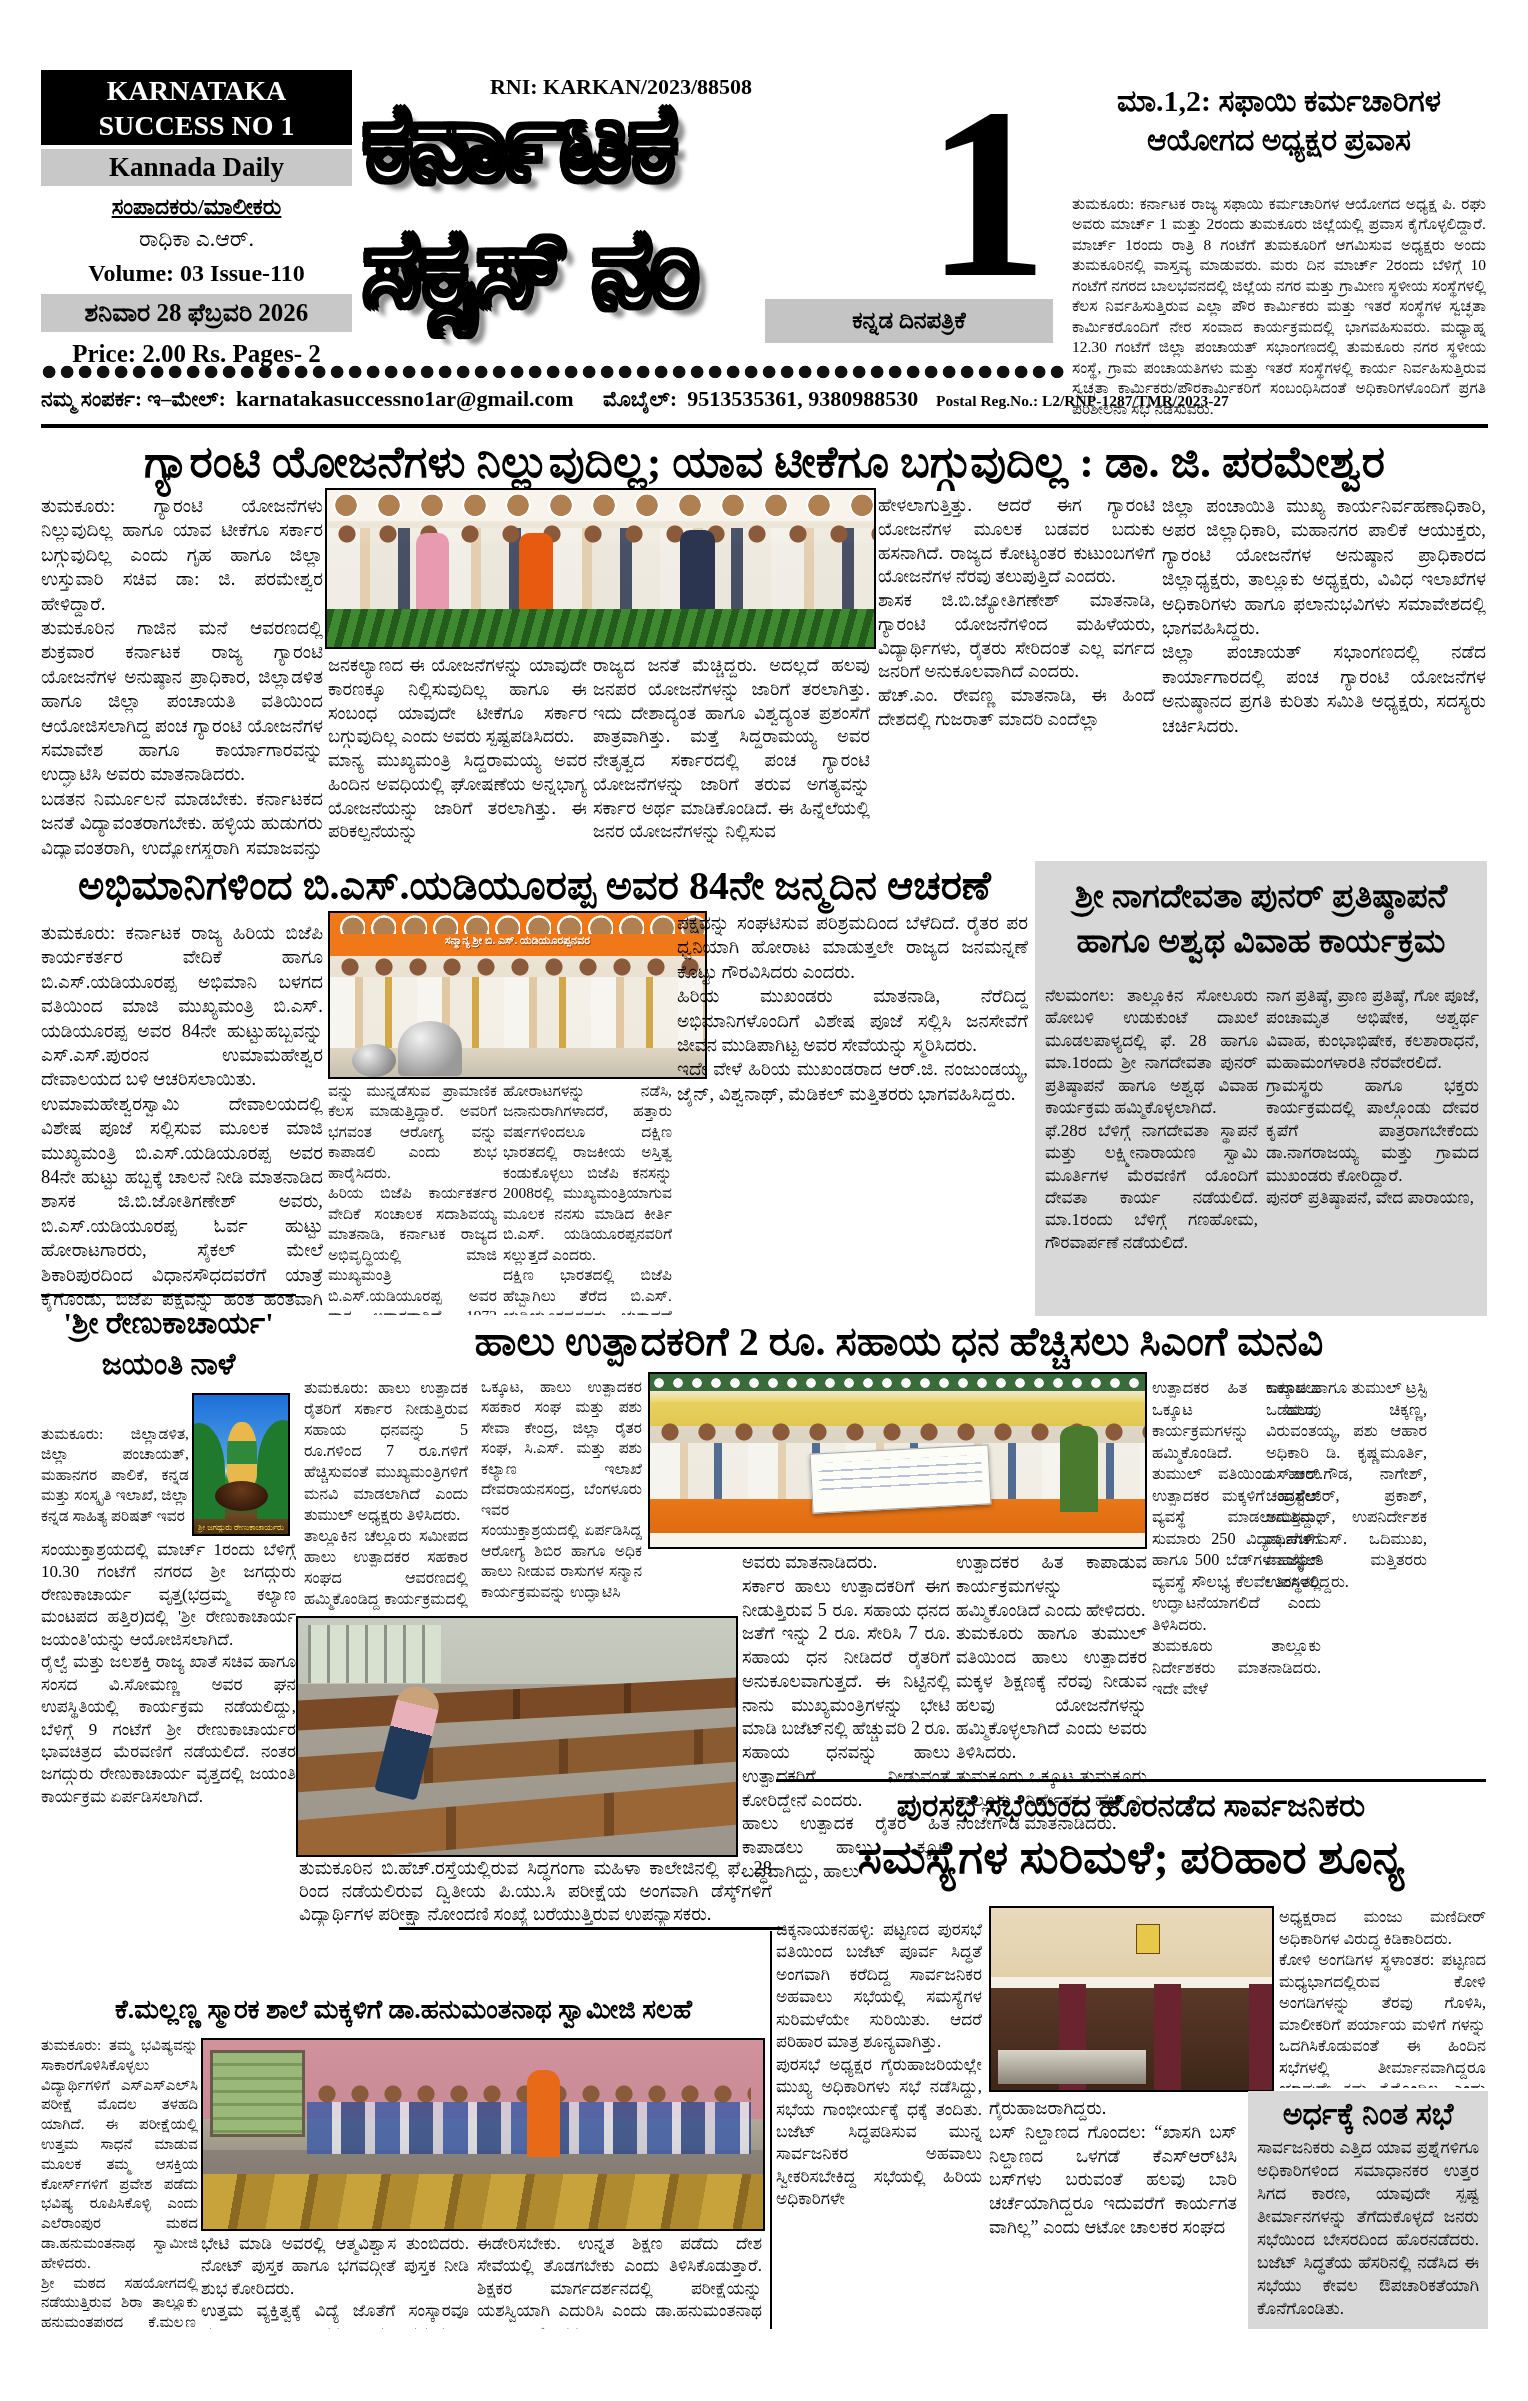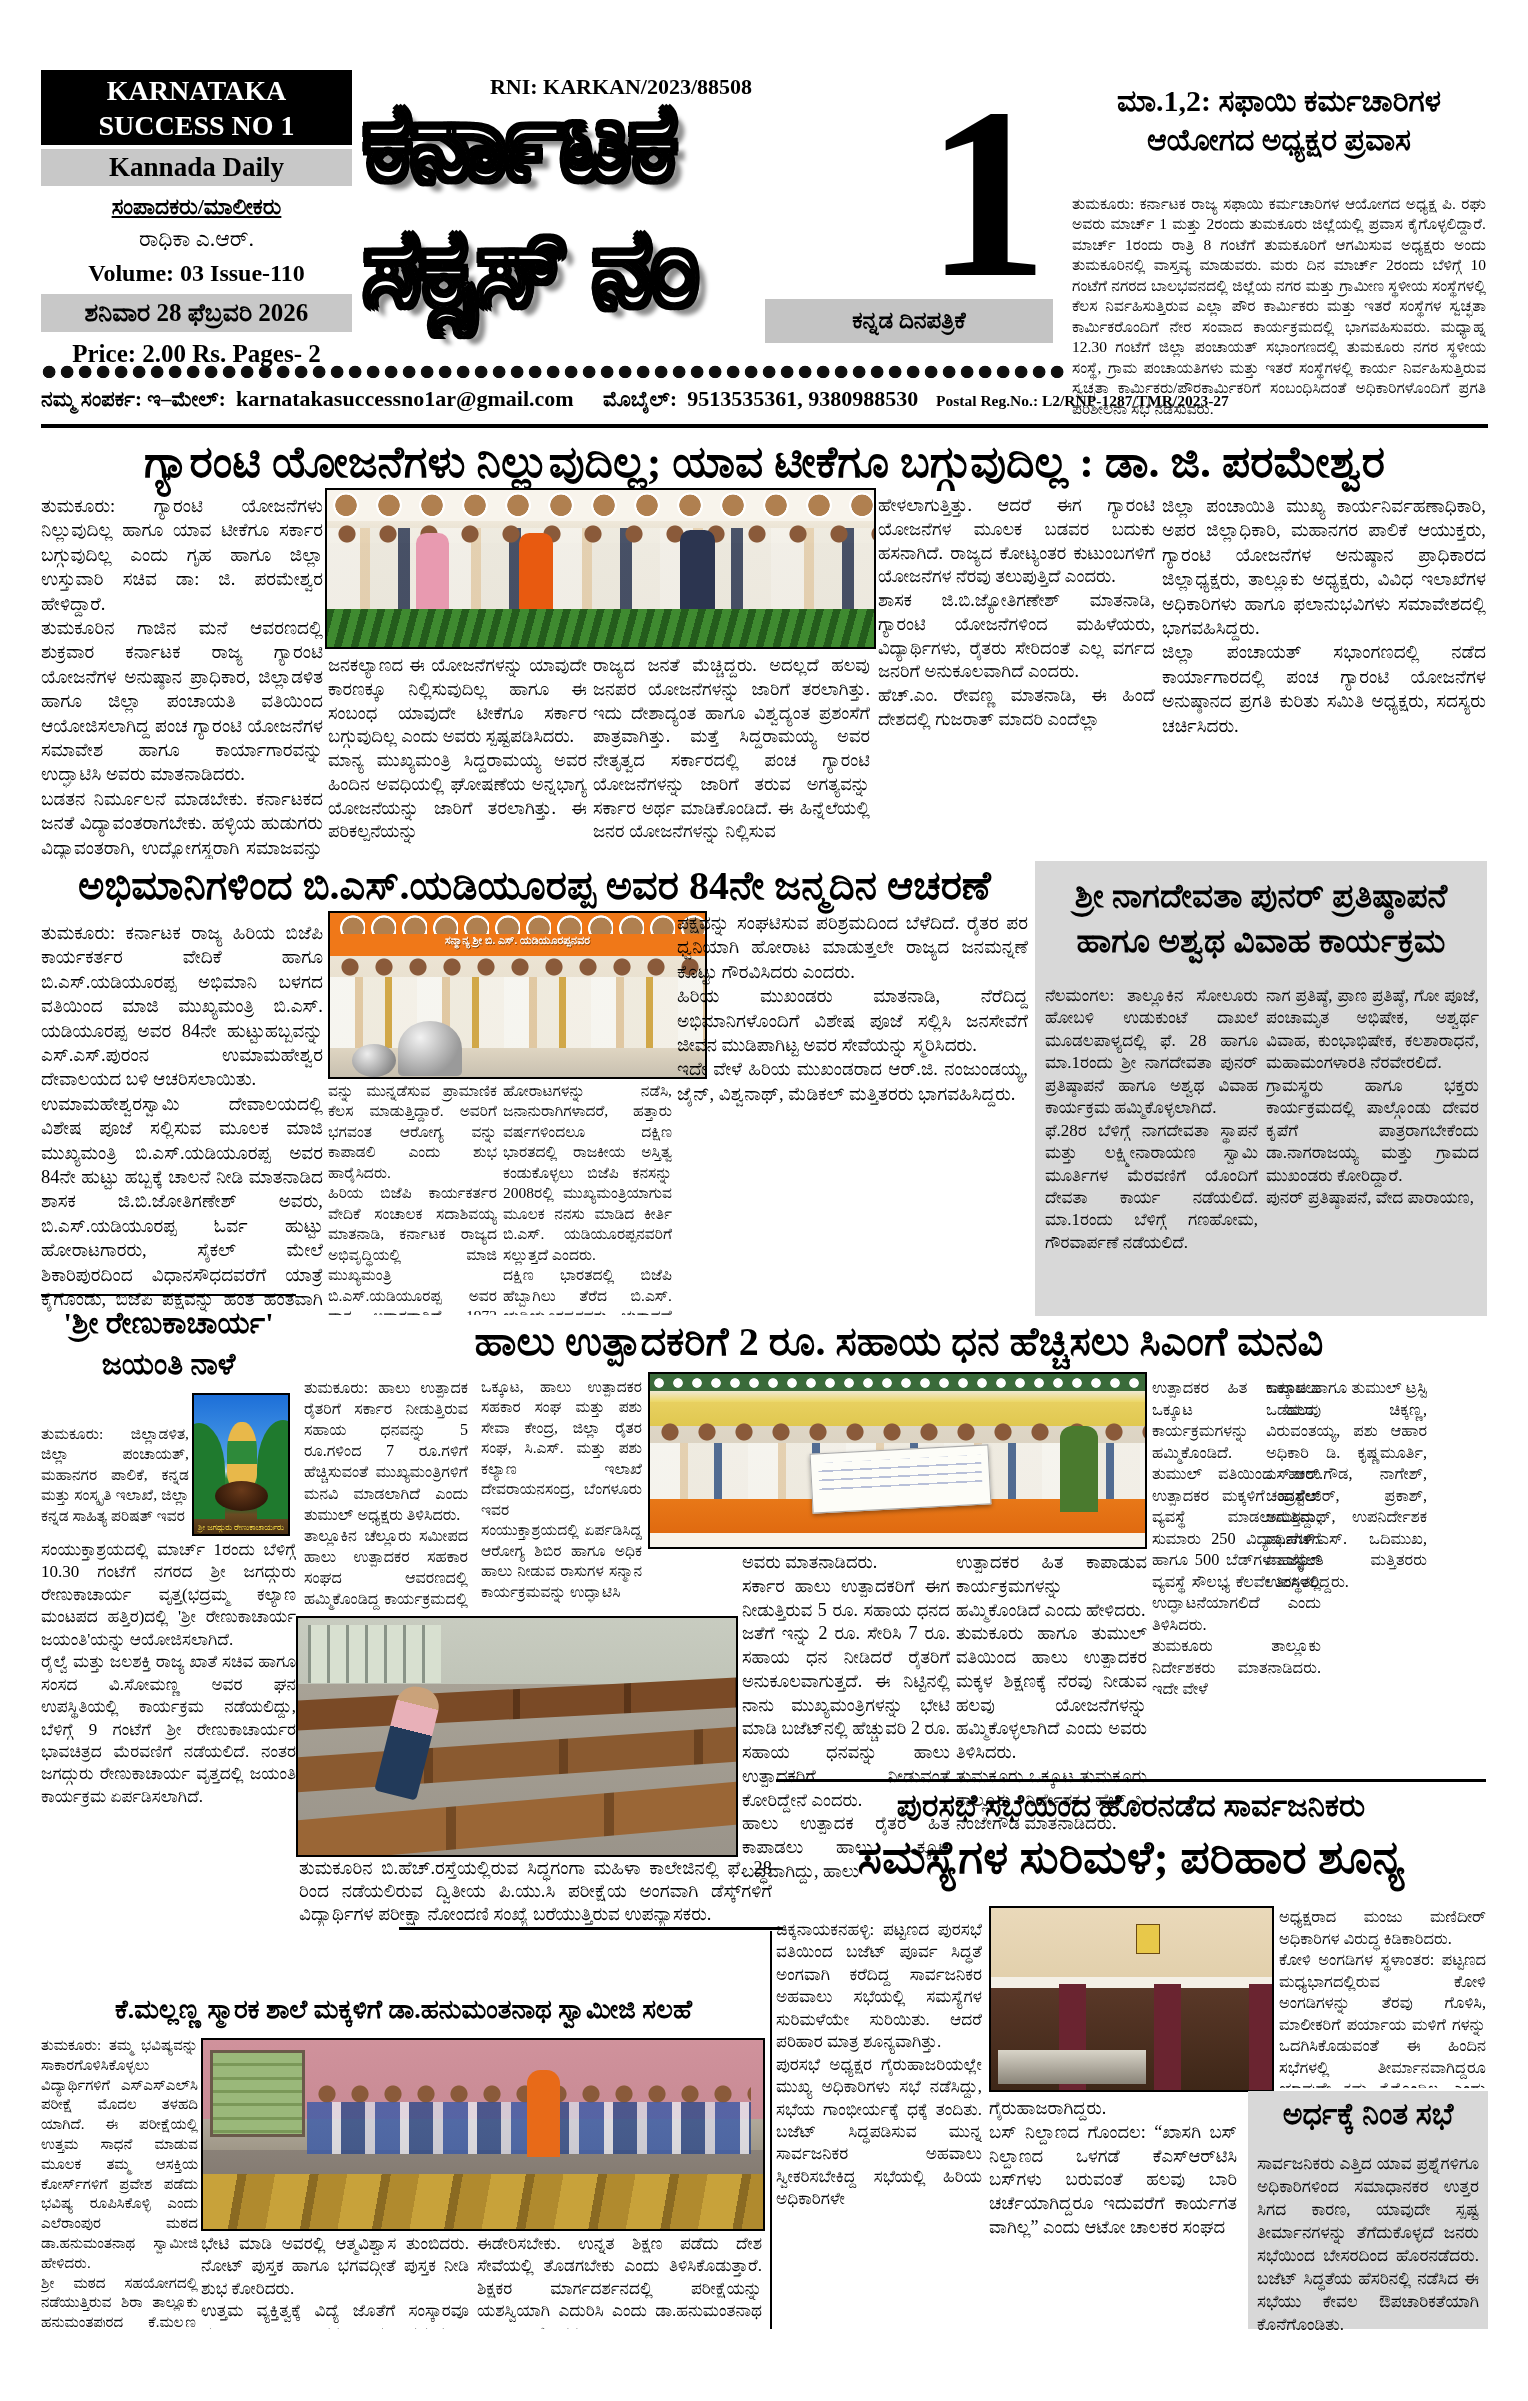--- a/index.html
+++ b/index.html
@@ -194,17 +194,17 @@
     <div class="abs" style="left:7.4px;bottom:6px;width:148px;height:34px;background:linear-gradient(180deg,#d8d4c8,#8a8478);"></div>
   </div>
 
   <div class="col" style="left:1279px;top:1906px;width:207px;height:182px;font-size:16.3px;">ಅಧ್ಯಕ್ಷರಾದ ಮಂಜು ಮಣಿದೀರ್ ಅಧಿಕಾರಿಗಳ ವಿರುದ್ಧ ಕಿಡಿಕಾರಿದರು.
 ಕೋಳಿ ಅಂಗಡಿಗಳ ಸ್ಥಳಾಂತರ: ಪಟ್ಟಣದ ಮಧ್ಯಭಾಗದಲ್ಲಿರುವ ಕೋಳಿ ಅಂಗಡಿಗಳನ್ನು ತೆರವು ಗೊಳಿಸಿ, ಮಾಲೀಕರಿಗೆ ಪರ್ಯಾಯ ಮಳಿಗೆ ಗಳನ್ನು ಒದಗಿಸಿಕೊಡುವಂತೆ ಈ ಹಿಂದಿನ ಸಭೆಗಳಲ್ಲಿ ತೀರ್ಮಾನವಾಗಿದ್ದರೂ ಯಾವುದೇ ಕ್ರಮ ಕೈಗೊಂಡಿಲ್ಲ ಎಂದು ಸಾರ್ವಜನಿಕರು ದೂರಿದರು.</div>
   <div class="col" style="left:989px;top:2097px;width:248px;height:232px;font-size:18px;">ಗೈರುಹಾಜರಾಗಿದ್ದರು.
 ಬಸ್ ನಿಲ್ದಾಣದ ಗೊಂದಲ: “ಖಾಸಗಿ ಬಸ್ ನಿಲ್ದಾಣದ ಒಳಗಡೆ ಕೆಎಸ್ಆರ್‌ಟಿಸಿ ಬಸ್‌ಗಳು ಬರುವಂತೆ ಹಲವು ಬಾರಿ ಚರ್ಚೆಯಾಗಿದ್ದರೂ ಇದುವರೆಗೆ ಕಾರ್ಯಗತ ವಾಗಿಲ್ಲ” ಎಂದು ಆಟೋ ಚಾಲಕರ ಸಂಘದ</div>
 
   <div class="abs gray" style="left:1248px;top:2091px;width:240px;height:238px;">
     <div class="b ctr" style="font-size:30px;margin-top:6px;">ಅರ್ಧಕ್ಕೆ ನಿಂತ ಸಭೆ</div>
-    <div style="margin:21px 9px 0 9px;font-size:17px;line-height:1.35;text-align:justify;overflow:hidden;height:177px;">ಸಾರ್ವಜನಿಕರು ಎತ್ತಿದ ಯಾವ ಪ್ರಶ್ನೆಗಳಿಗೂ ಅಧಿಕಾರಿಗಳಿಂದ ಸಮಾಧಾನಕರ ಉತ್ತರ ಸಿಗದ ಕಾರಣ, ಯಾವುದೇ ಸ್ಪಷ್ಟ ತೀರ್ಮಾನಗಳನ್ನು ತೆಗೆದುಕೊಳ್ಳದೆ ಜನರು ಸಭೆಯಿಂದ ಬೇಸರದಿಂದ ಹೊರನಡೆದರು. ಬಜೆಟ್ ಸಿದ್ಧತೆಯ ಹೆಸರಿನಲ್ಲಿ ನಡೆಸಿದ ಈ ಸಭೆಯು ಕೇವಲ ಔಪಚಾರಿಕತೆಯಾಗಿ ಕೊನೆಗೊಂಡಿತು.</div>
+    <div style="margin:5px 9px 0 9px;font-size:17px;line-height:1.35;text-align:justify;overflow:hidden;height:177px;">ಸಾರ್ವಜನಿಕರು ಎತ್ತಿದ ಯಾವ ಪ್ರಶ್ನೆಗಳಿಗೂ ಅಧಿಕಾರಿಗಳಿಂದ ಸಮಾಧಾನಕರ ಉತ್ತರ ಸಿಗದ ಕಾರಣ, ಯಾವುದೇ ಸ್ಪಷ್ಟ ತೀರ್ಮಾನಗಳನ್ನು ತೆಗೆದುಕೊಳ್ಳದೆ ಜನರು ಸಭೆಯಿಂದ ಬೇಸರದಿಂದ ಹೊರನಡೆದರು. ಬಜೆಟ್ ಸಿದ್ಧತೆಯ ಹೆಸರಿನಲ್ಲಿ ನಡೆಸಿದ ಈ ಸಭೆಯು ಕೇವಲ ಔಪಚಾರಿಕತೆಯಾಗಿ ಕೊನೆಗೊಂಡಿತು.</div>
   </div>
 
 </div>
 
 
 </body></html>

